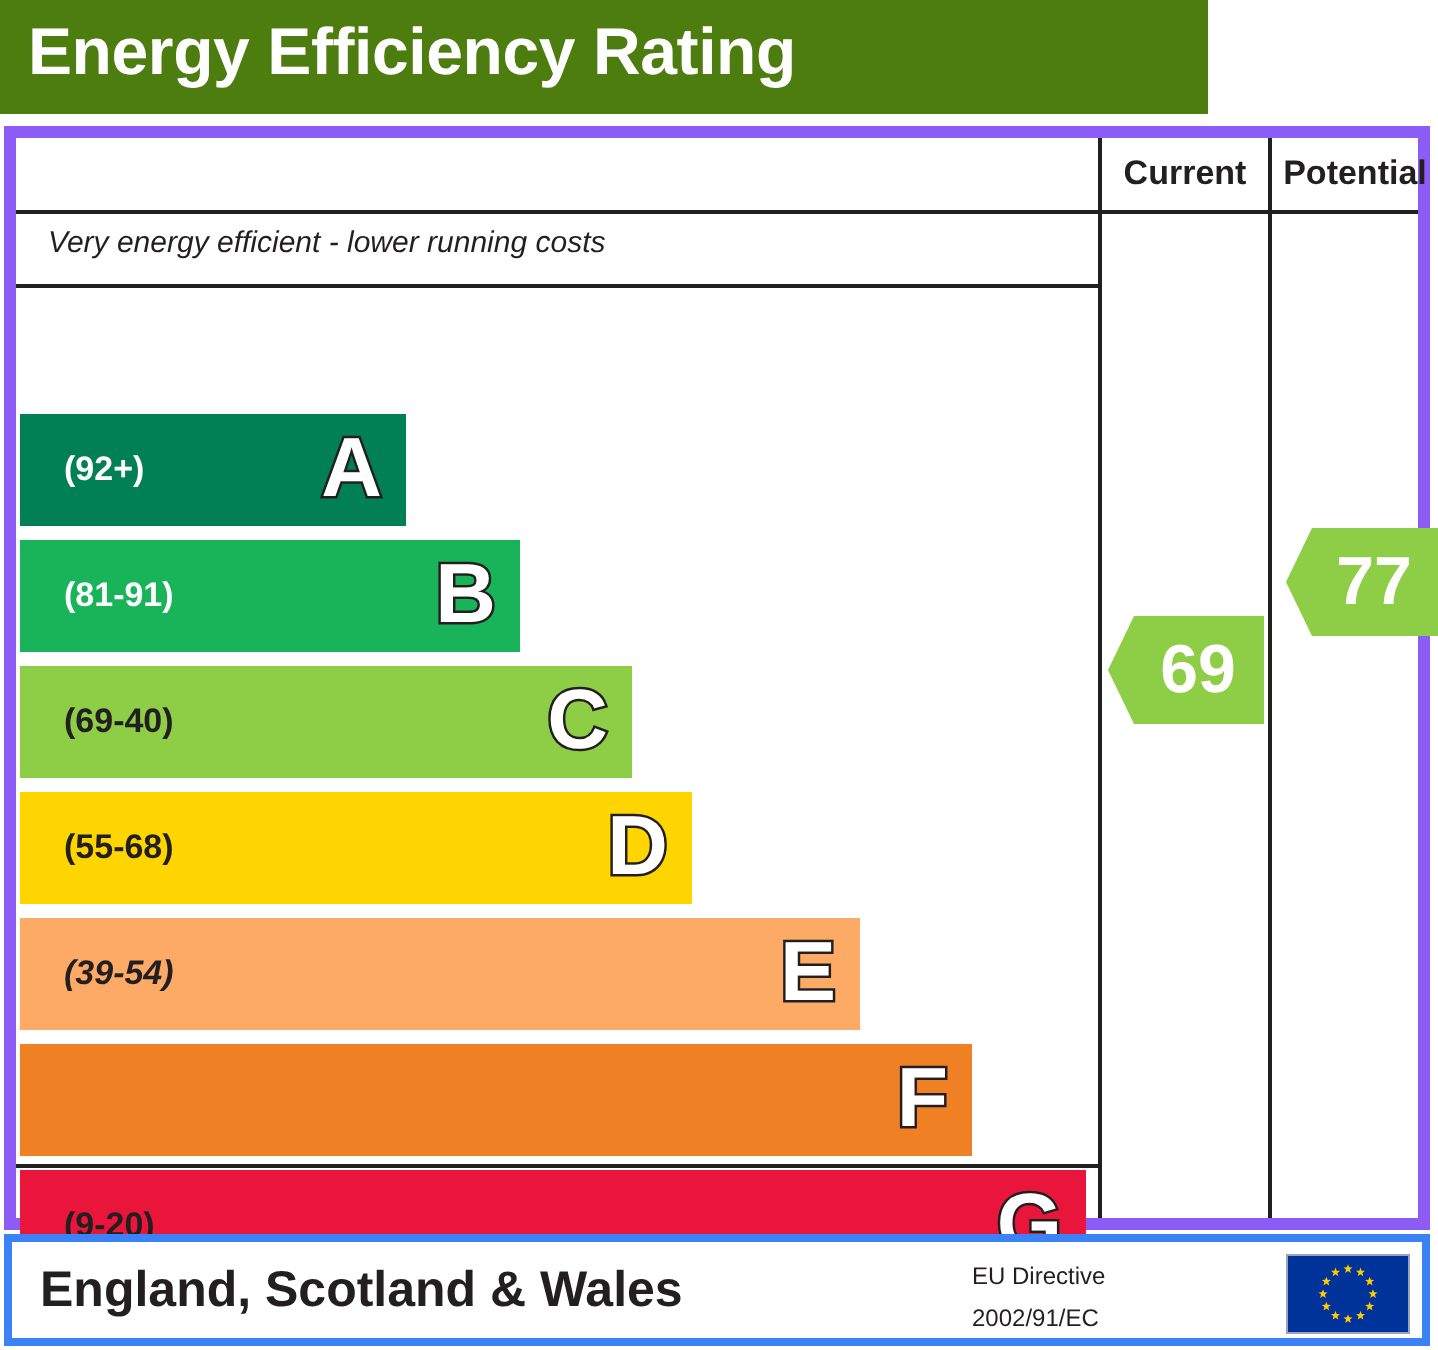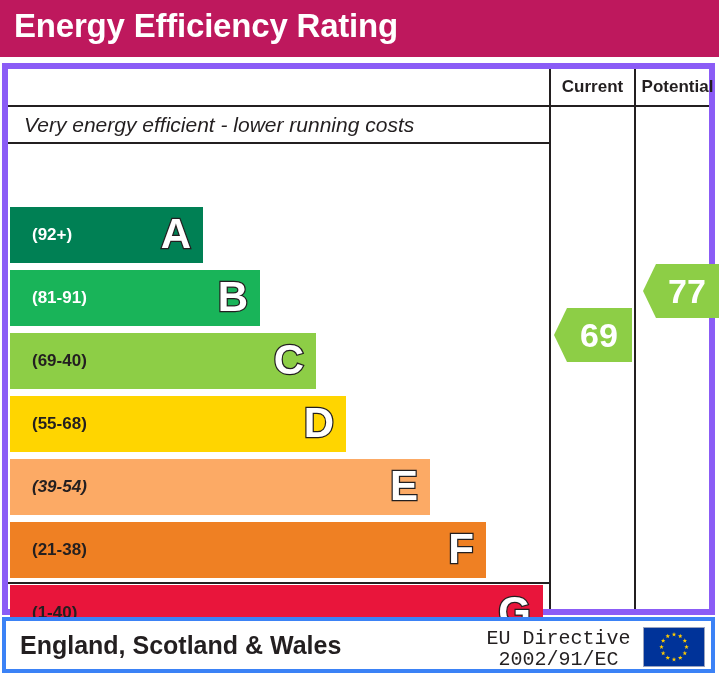--- a/index.html
+++ b/index.html
@@ -18,23 +18,23 @@
     height: 675px;
     background: #ffffff;
     overflow: hidden;
   }
 
   
   .title-bar {
     position: absolute;
     left: 0;
     top: 0;
-    width: 719px;
+    width: 604px;
     height: 57px;
-    background: #be185d;
+    background: #4d7c0f;
   }
   .title-text {
     position: absolute;
     left: 14px;
     top: 7px;
     font-size: 33px;
     font-weight: bold;
     color: #ffffff;
     letter-spacing: -0.2px;
     white-space: nowrap;
@@ -83,21 +83,21 @@
     color: #231f20;
   }
   .col-head.current   { left: 543px; width: 83px; }
   .col-head.potential { left: 628px; width: 83px; }
 
   
   .caption {
     position: absolute;
     left: 16px;
     font-style: italic;
-    font-size: 21px;
+    font-size: 15px;
     color: #231f20;
     white-space: nowrap;
   }
   .caption.top    { top: 44px; }
   .caption.bottom { top: 518px; }
 
   .caption-rule {
     position: absolute;
     left: 0;
     width: 541px;
@@ -175,25 +175,24 @@
     font-size: 25px;
     font-weight: bold;
     color: #231f20;
     white-space: nowrap;
   }
   .footer-directive {
     position: absolute;
     left: 480px;
     top: 7px;
     width: 145px;
-    text-align: center;
-    font-size: 20px;
+    text-align: left;
+    font-size: 12px;
     color: #231f20;
     line-height: 21px;
-    font-family: Liberation Mono, monospace;
   }
   .eu-flag {
     position: absolute;
     left: 637px;
     top: 6px;
     width: 62px;
     height: 40px;
     background: #003399;
     border: 1px solid #9aa4c0;
     box-sizing: border-box;
@@ -239,25 +238,24 @@
         </div>
         <div class="band dark" style="top: 254px; width: 336px; background: rgb(255, 213, 0);">
           <span class="range" style="color: rgb(35, 31, 32);">(55-68)</span>
           <span class="letter">D</span>
         </div>
         <div class="band dark" style="top: 317px; width: 420px; background: rgb(252, 170, 101);">
           <span class="range" style="color: rgb(35, 31, 32); font-style: italic;">(39-54)</span>
           <span class="letter">E</span>
         </div>
         <div class="band dark" style="top: 380px; width: 476px; background: rgb(239, 128, 35);">
-          <span class="range" style="color: rgb(35, 31, 32);">(21-38)</span>
           <span class="letter">F</span>
         </div>
         <div class="band dark" style="top: 443px; width: 533px; background: rgb(233, 21, 59);">
-          <span class="range" style="color: rgb(35, 31, 32);">(1-40)</span>
+          <span class="range" style="color: rgb(35, 31, 32);">(9-20)</span>
           <span class="letter">G</span>
         </div>
       </div>
     <div id="badge-layer">
         <div class="badge" style="left: 546px; top: 239px; width: 78px; background: rgb(141, 206, 70);">69</div>
         <div class="badge" style="left: 635px; top: 195px; width: 76px; background: rgb(141, 206, 70);">77</div>
       </div>
   </div>
 
   <div class="footer-frame">

